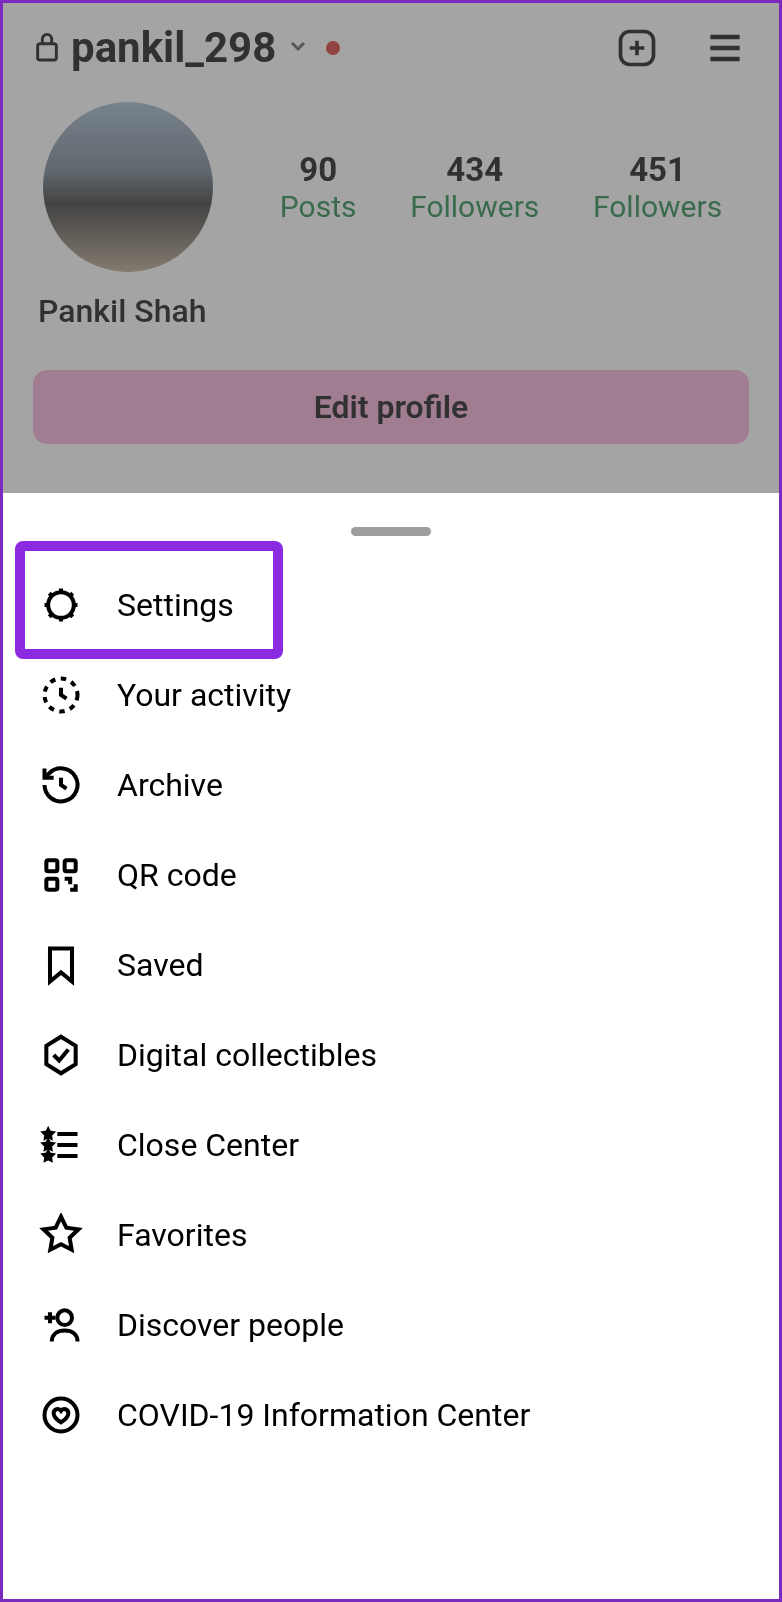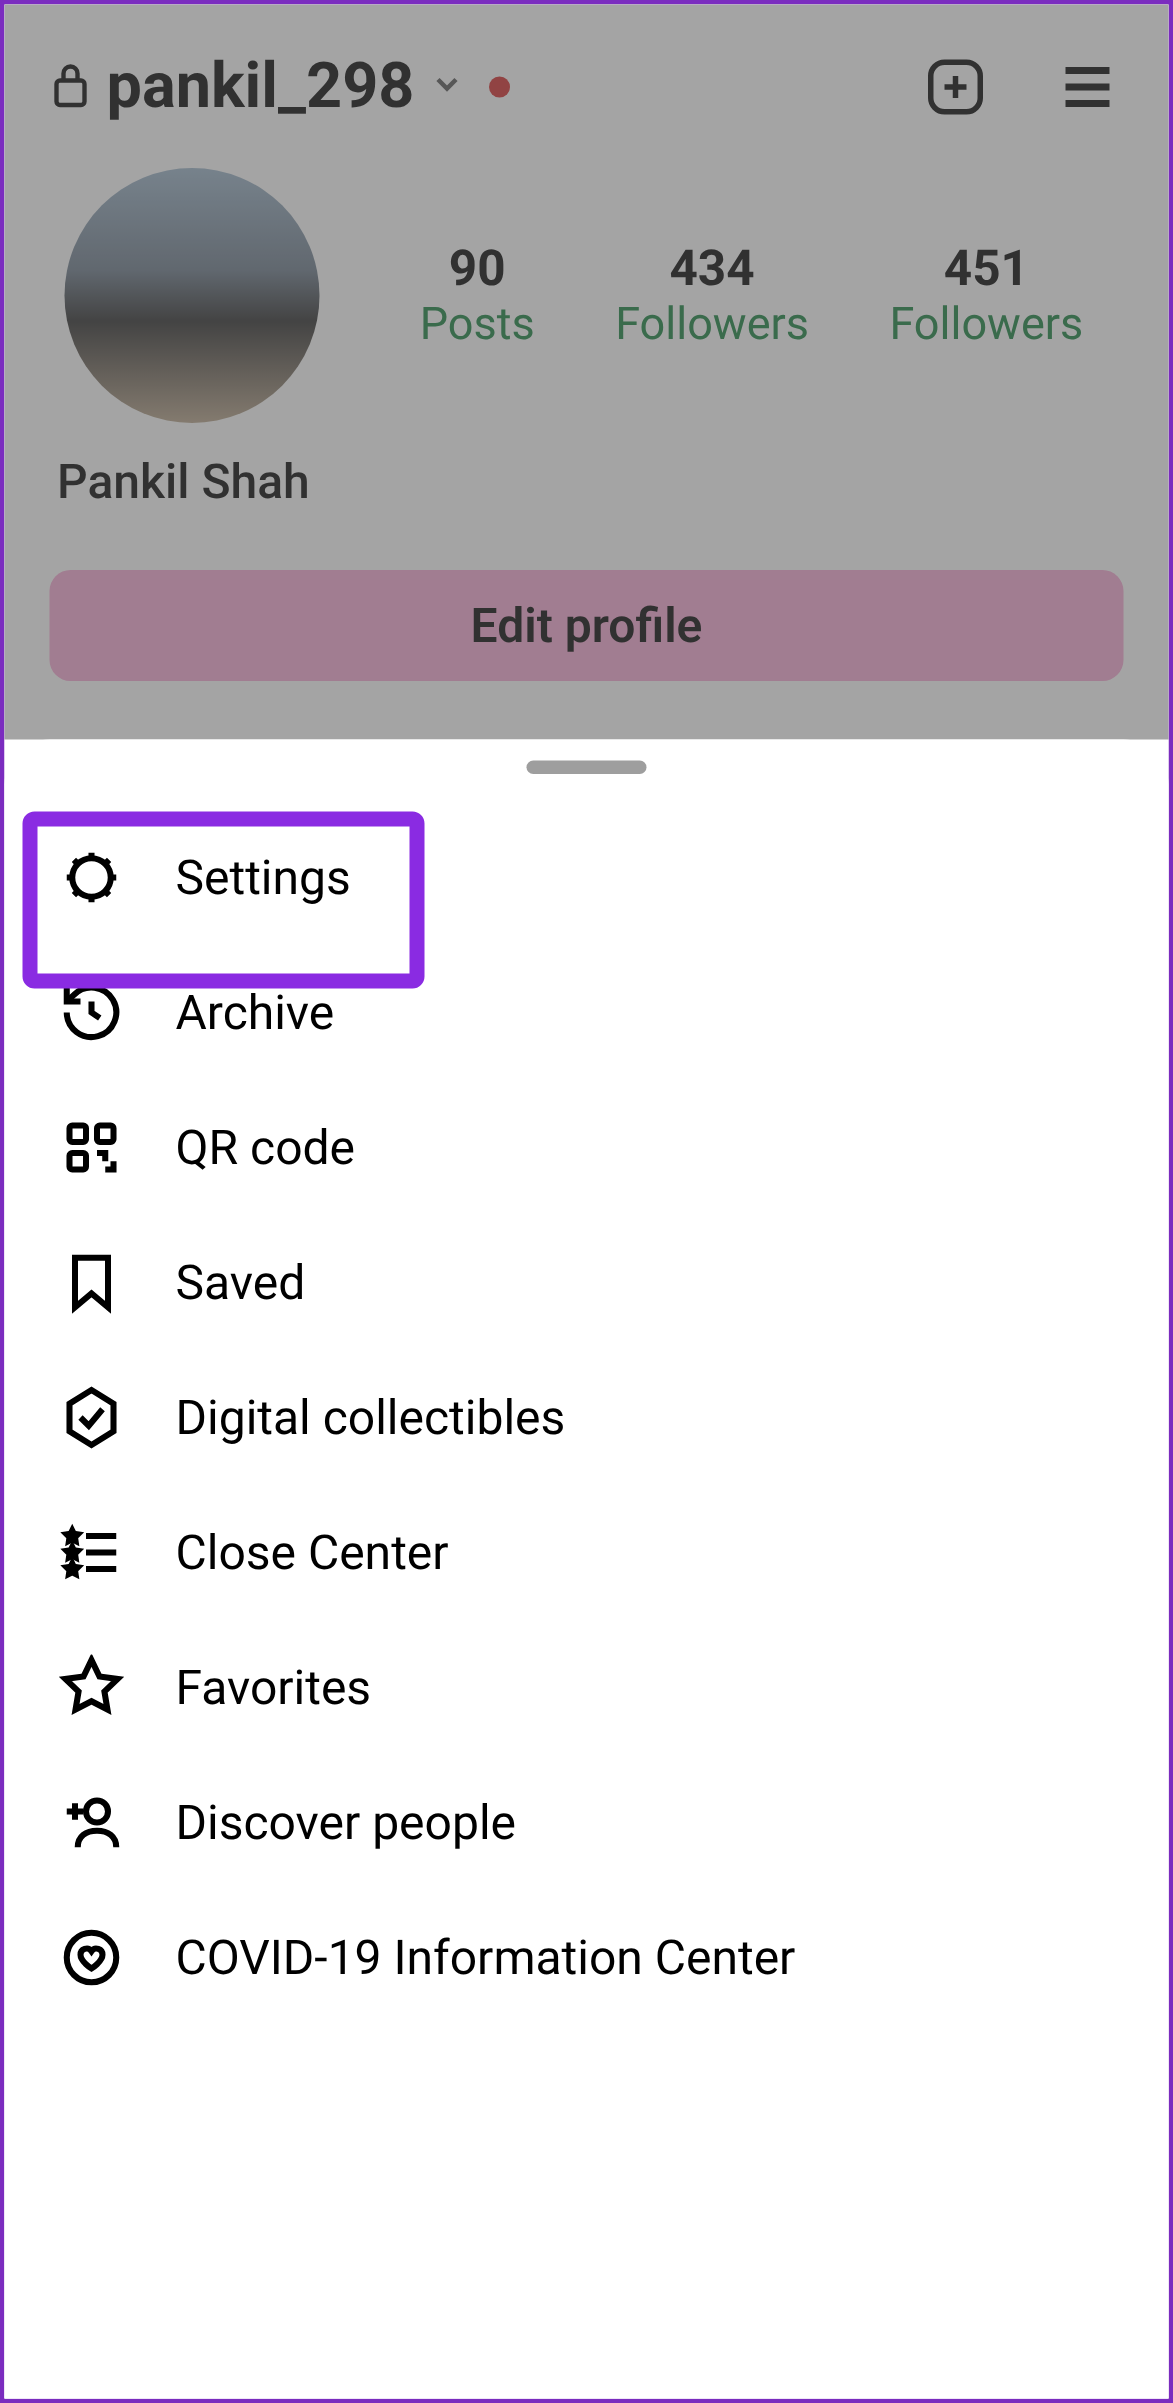--- a/index.html
+++ b/index.html
@@ -20,21 +20,21 @@
   .dim-overlay {
     position: absolute;
     top: 0; left: 0; right: 0;
     height: 490px;
     background: rgba(90,90,90,0.55);
     z-index: 5;
   }
   .header {
     display: flex;
     align-items: center;
-    padding: 30px 30px 10px 30px;
+    padding: 20px 30px 10px 30px;
     gap: 12px;
   }
   .header-left {
     display: flex;
     align-items: center;
     gap: 10px;
     flex: 1;
   }
   .username {
     font-size: 42px;
@@ -109,21 +109,21 @@
   
   .sheet {
     position: absolute;
     top: 490px;
     left: 0;
     right: 0;
     bottom: 0;
     background: #fff;
     border-radius: 30px 30px 0 0;
     z-index: 10;
-    padding-top: 8px;
+    padding-top: 28px;
   }
   .handle {
     width: 80px;
     height: 9px;
     background: #9e9e9e;
     border-radius: 5px;
     margin: 6px auto 24px auto;
   }
   .menu-item {
     display: flex;
@@ -222,20 +222,29 @@
   <div class="menu-item">
     <span class="menu-icon">
       <svg width="44" height="44" viewBox="0 0 24 24" fill="none" stroke="#000" stroke-width="2.2">
         <circle cx="12" cy="12" r="7"></circle>
         <path d="M12 3v2M12 19v2M3 12h2M19 12h2M5.6 5.6l1.4 1.4M17 17l1.4 1.4M5.6 18.4L7 17M17 7l1.4-1.4"></path>
       </svg>
     </span>
     <span>Settings</span>
   </div>
 
+  <div class="menu-item">
+    <span class="menu-icon">
+      <svg width="44" height="44" viewBox="0 0 24 24" fill="none" stroke="#000" stroke-width="2.2">
+        <circle cx="12" cy="12" r="9" stroke-dasharray="3 3"></circle>
+        <path d="M12 8v4l3 2"></path>
+      </svg>
+    </span>
+    <span>Your activity</span>
+  </div>
 
   <div class="menu-item">
     <span class="menu-icon">
       <svg width="44" height="44" viewBox="0 0 24 24" fill="none" stroke="#000" stroke-width="2.2">
         <path d="M3 12a9 9 0 1 0 2.6-6.4L3 8"></path>
         <path d="M3 3v5h5"></path>
         <path d="M12 8v4l3 2"></path>
       </svg>
     </span>
     <span>Archive</span>

